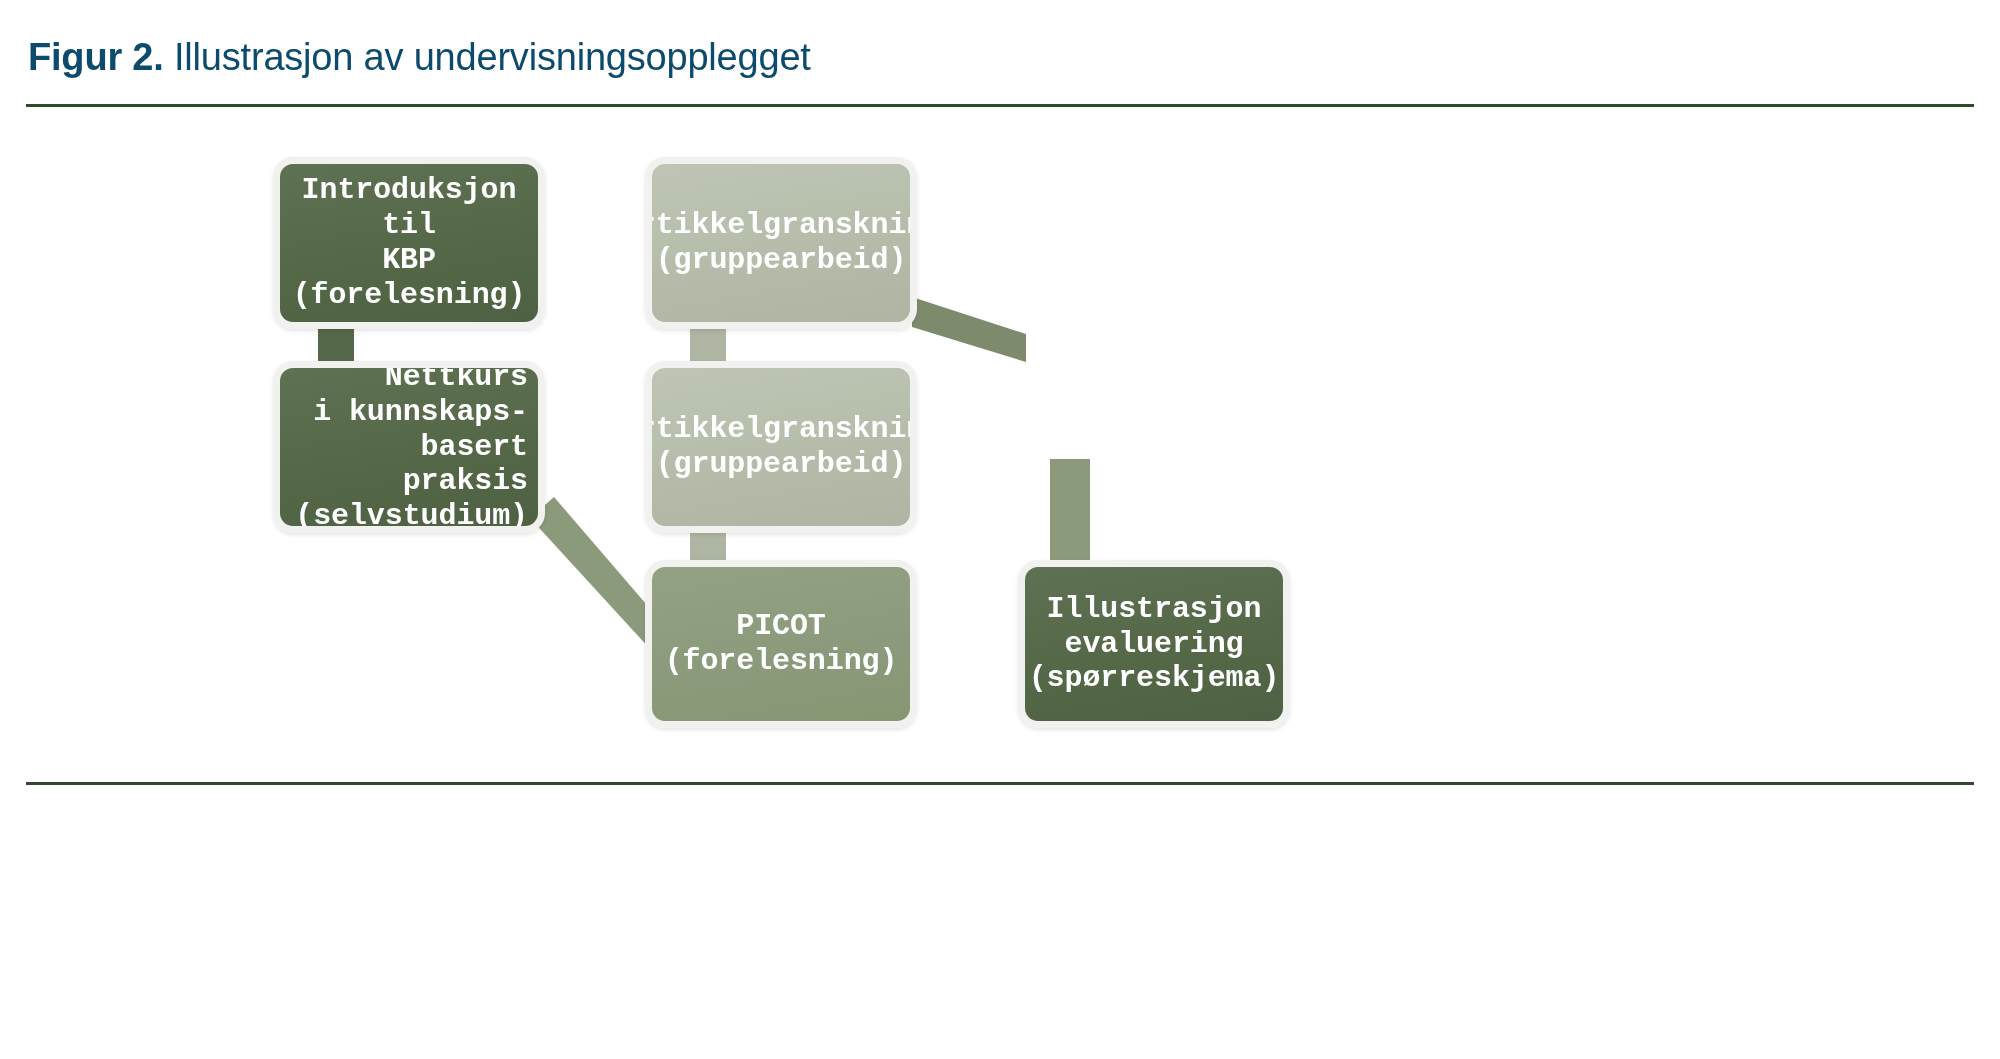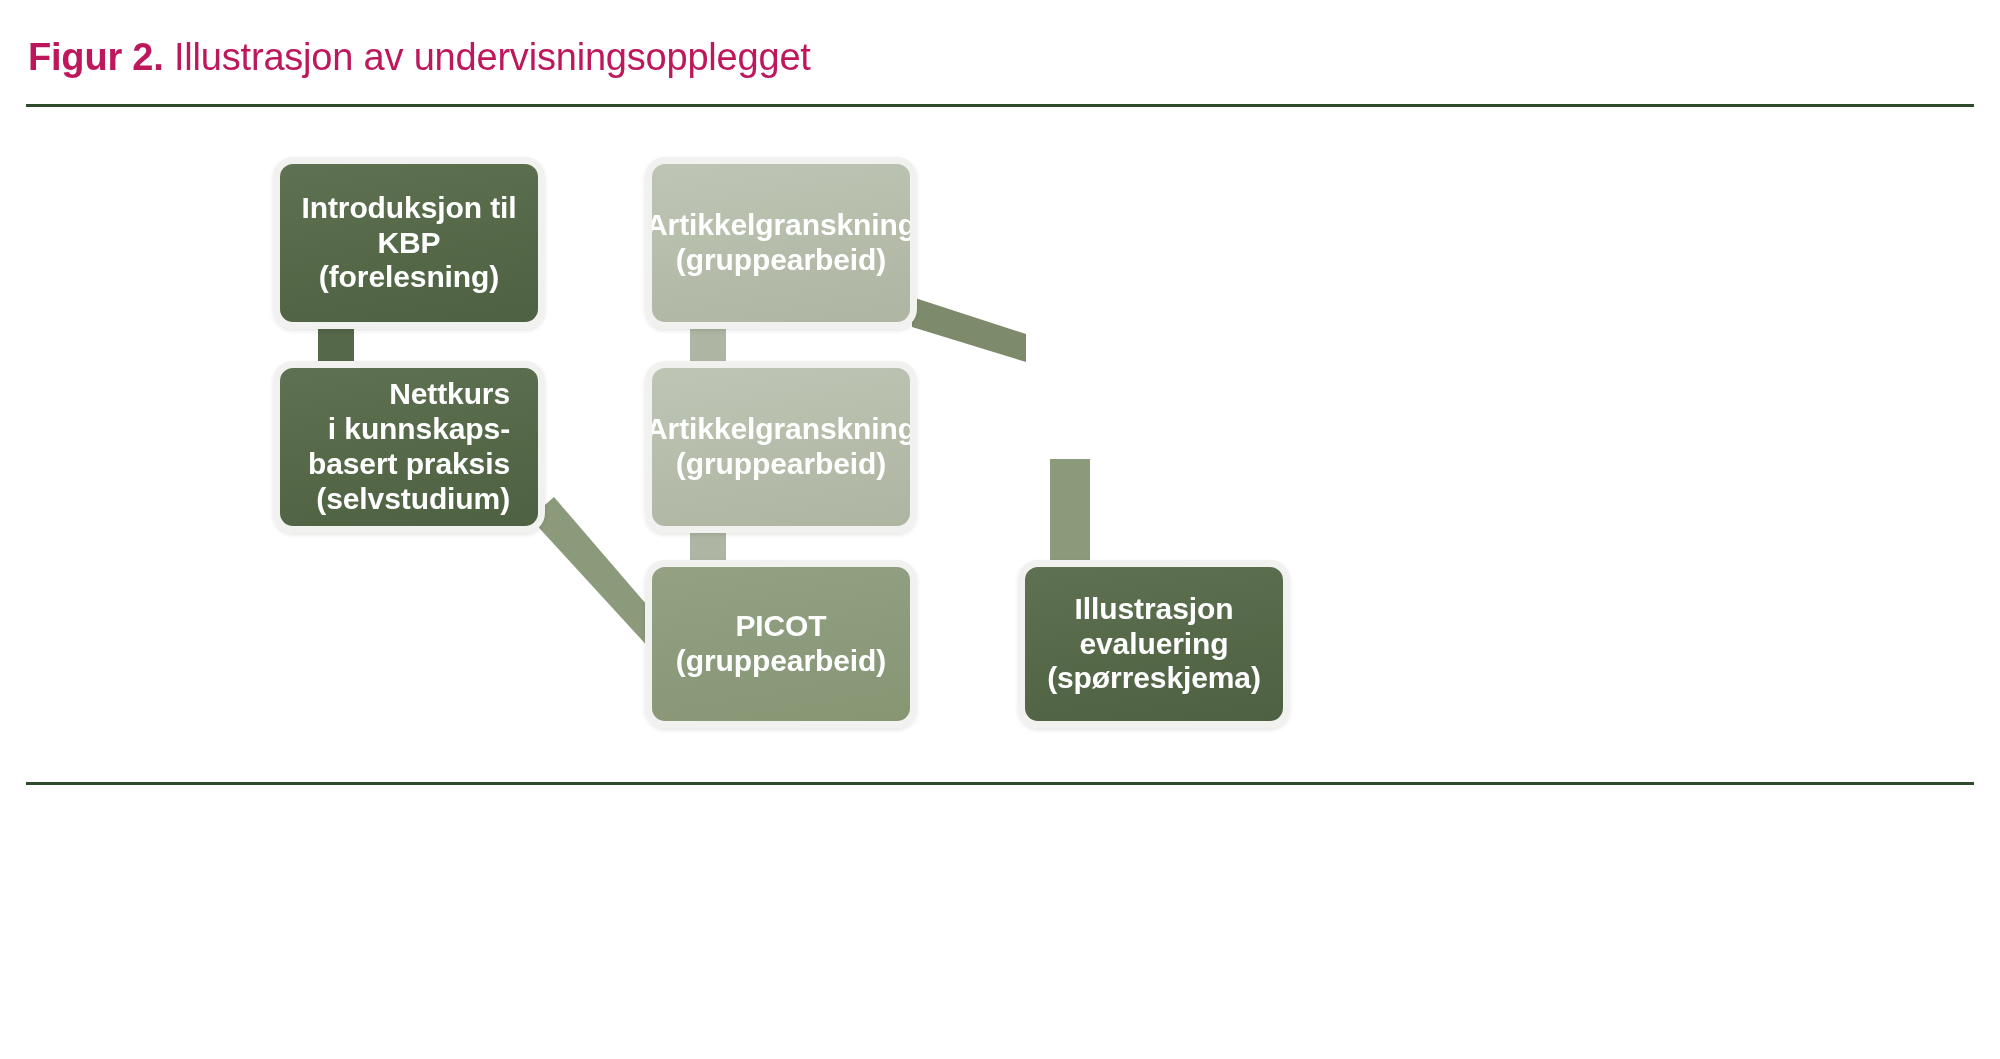--- a/index.html
+++ b/index.html
@@ -18,21 +18,21 @@
     overflow: hidden;
   }
 
   
   #title-block {
     position: absolute;
     left: 28px;
     top: 36px;
     width: 1900px;
     font-size: 38px;
-    color: #be185d;
+    color: #0c4a6e;
     letter-spacing: -0.2px;
     white-space: nowrap;
   }
   #title-block .fig-label {
     font-weight: bold;
   }
   #title-block .fig-caption {
     font-weight: normal;
   }
 
@@ -47,20 +47,21 @@
   #rule-top  { top: 104px; }
   #rule-bottom { top: 782px; }
 
   
   #diagram {
     position: absolute;
     left: 0;
     top: 0;
     width: 2000px;
     height: 1008px;
+    font-family: Liberation Mono, monospace;
   }
 
   
   #connector-layer {
     position: absolute;
     left: 0;
     top: 0;
     width: 2000px;
     height: 1059px;
     z-index: 1;
@@ -150,21 +151,21 @@
 (gruppearbeid)</span>
     </div>
 
     <div class="node tone-light" style="left:645px; top:361px; width:272px; height:172px;">
       <span class="node-text">Artikkelgranskning
 (gruppearbeid)</span>
     </div>
 
     <div class="node tone-mid" style="left:645px; top:560px; width:272px; height:168px;">
       <span class="node-text">PICOT
-(gruppearbeid)</span>
+(forelesning)</span>
     </div>
 
 
     <div class="node tone-dark" style="left:1018px; top:560px; width:272px; height:168px;">
       <span class="node-text">Illustrasjon
 evaluering
 (spørreskjema)</span>
     </div>
 
   </div>

